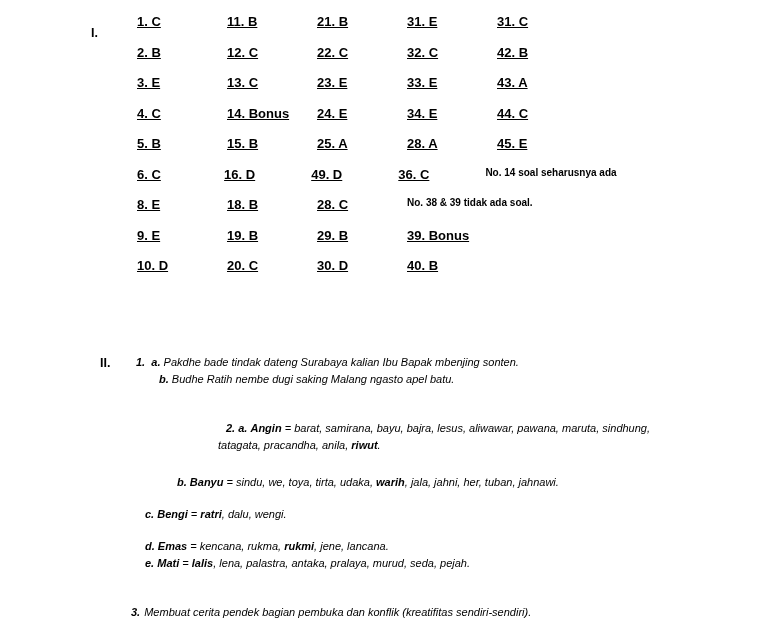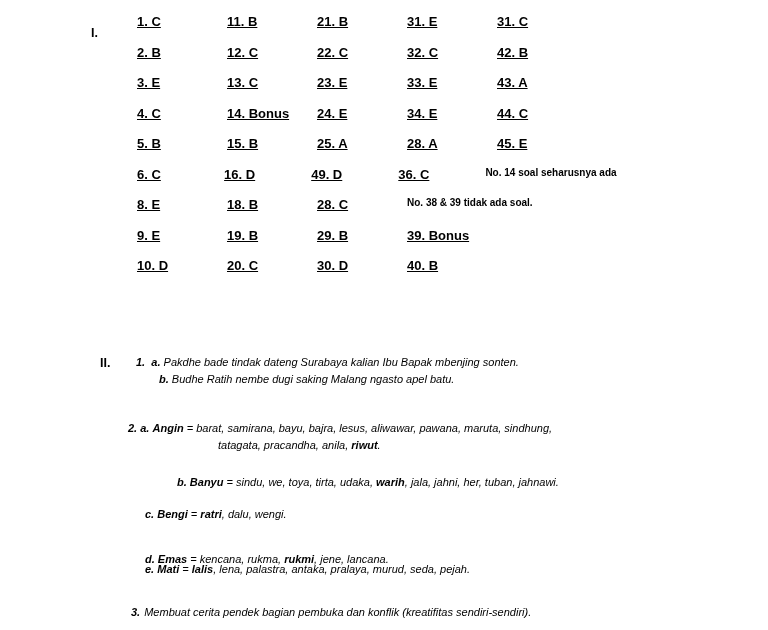--- a/index.html
+++ b/index.html
@@ -86,27 +86,27 @@
     font-weight: bold;
   }
   b { font-weight: bold; }
 
   #q1 { left: 136px; top: 6px; width: 610px; }
   #q1 .sub-line { white-space: nowrap; }
   #q1 .sub-a { padding-left: 0px; }
   #q1 .sub-b { padding-left: 23px; }
 
   #q2 { left: 128px; top: 72px; width: 620px; }
-  #q2 .line1 { white-space: nowrap; }
+  #q2 .line1 { white-space: nowrap; text-align: center; }
   #q2 .line2 { padding-left: 90px; white-space: nowrap; }
 
   #q2b { left: 145px; top: 126px; white-space: nowrap; padding-left: 32px; }
   #q2c { left: 145px; top: 158px; white-space: nowrap; }
-  #q2d { left: 145px; top: 203px; white-space: nowrap; }
-  #q2e { left: 145px; top: 213px; white-space: nowrap; }
+  #q2d { left: 145px; top: 190px; white-space: nowrap; }
+  #q2e { left: 145px; top: 207px; white-space: nowrap; }
 
   #q3 { left: 131px; top: 256px; white-space: nowrap; }
   #q3 .q3-text { padding-left: 4px; }
 </style>
 </head>
 <body>
 
 <div class="page">
 
   <div class="section-one">

